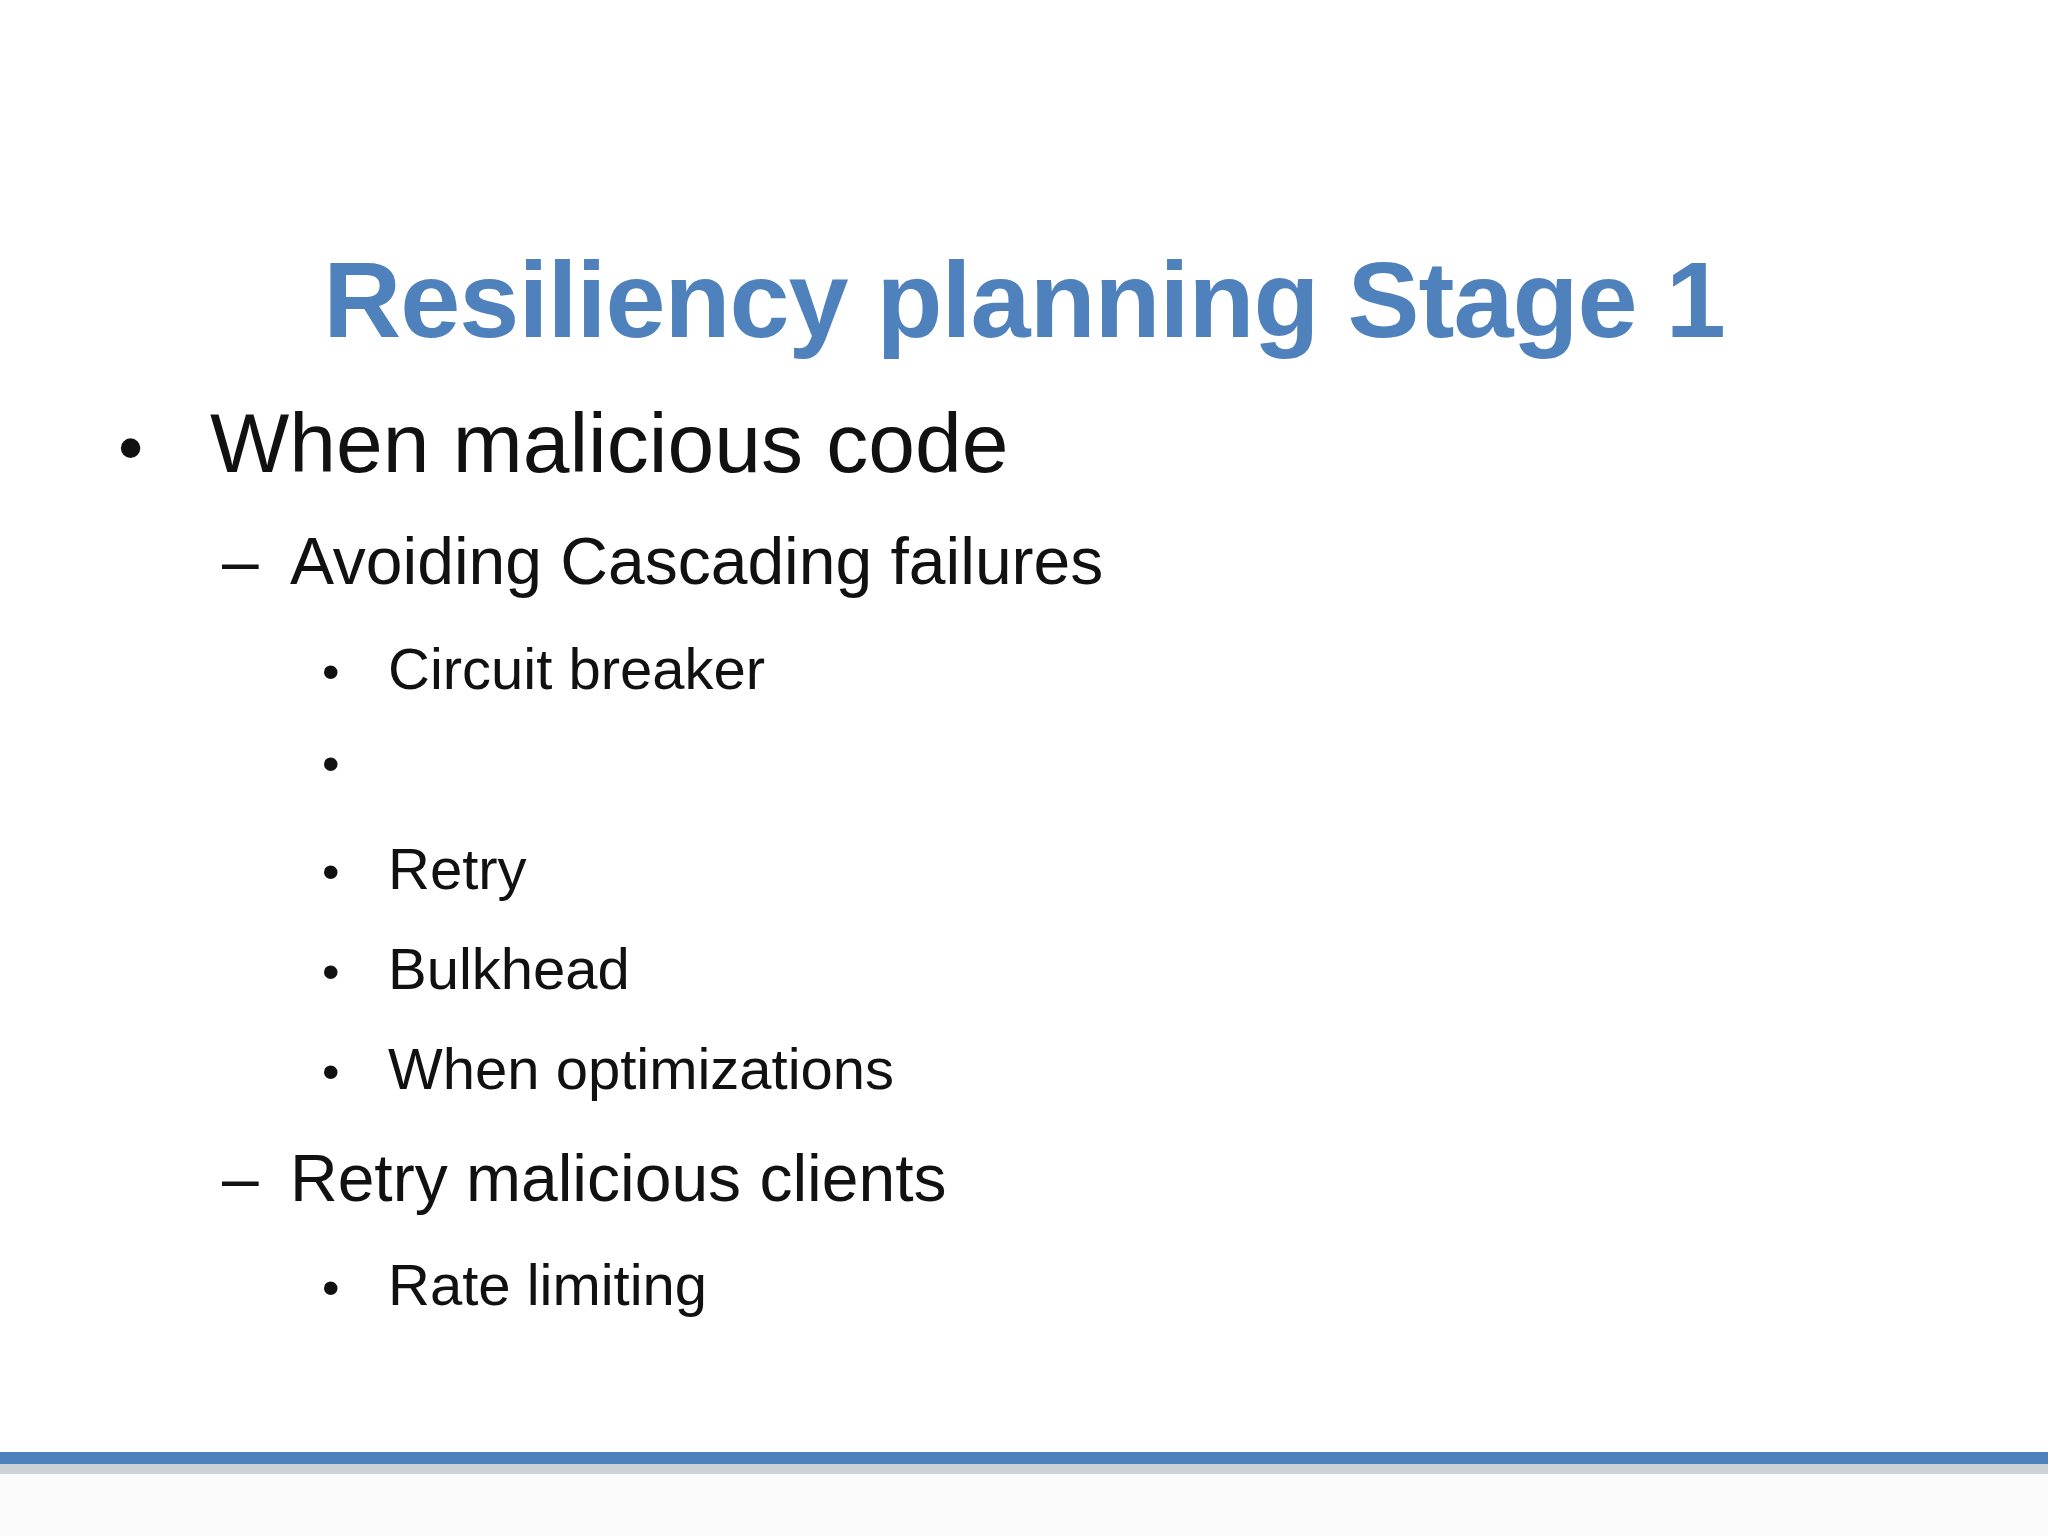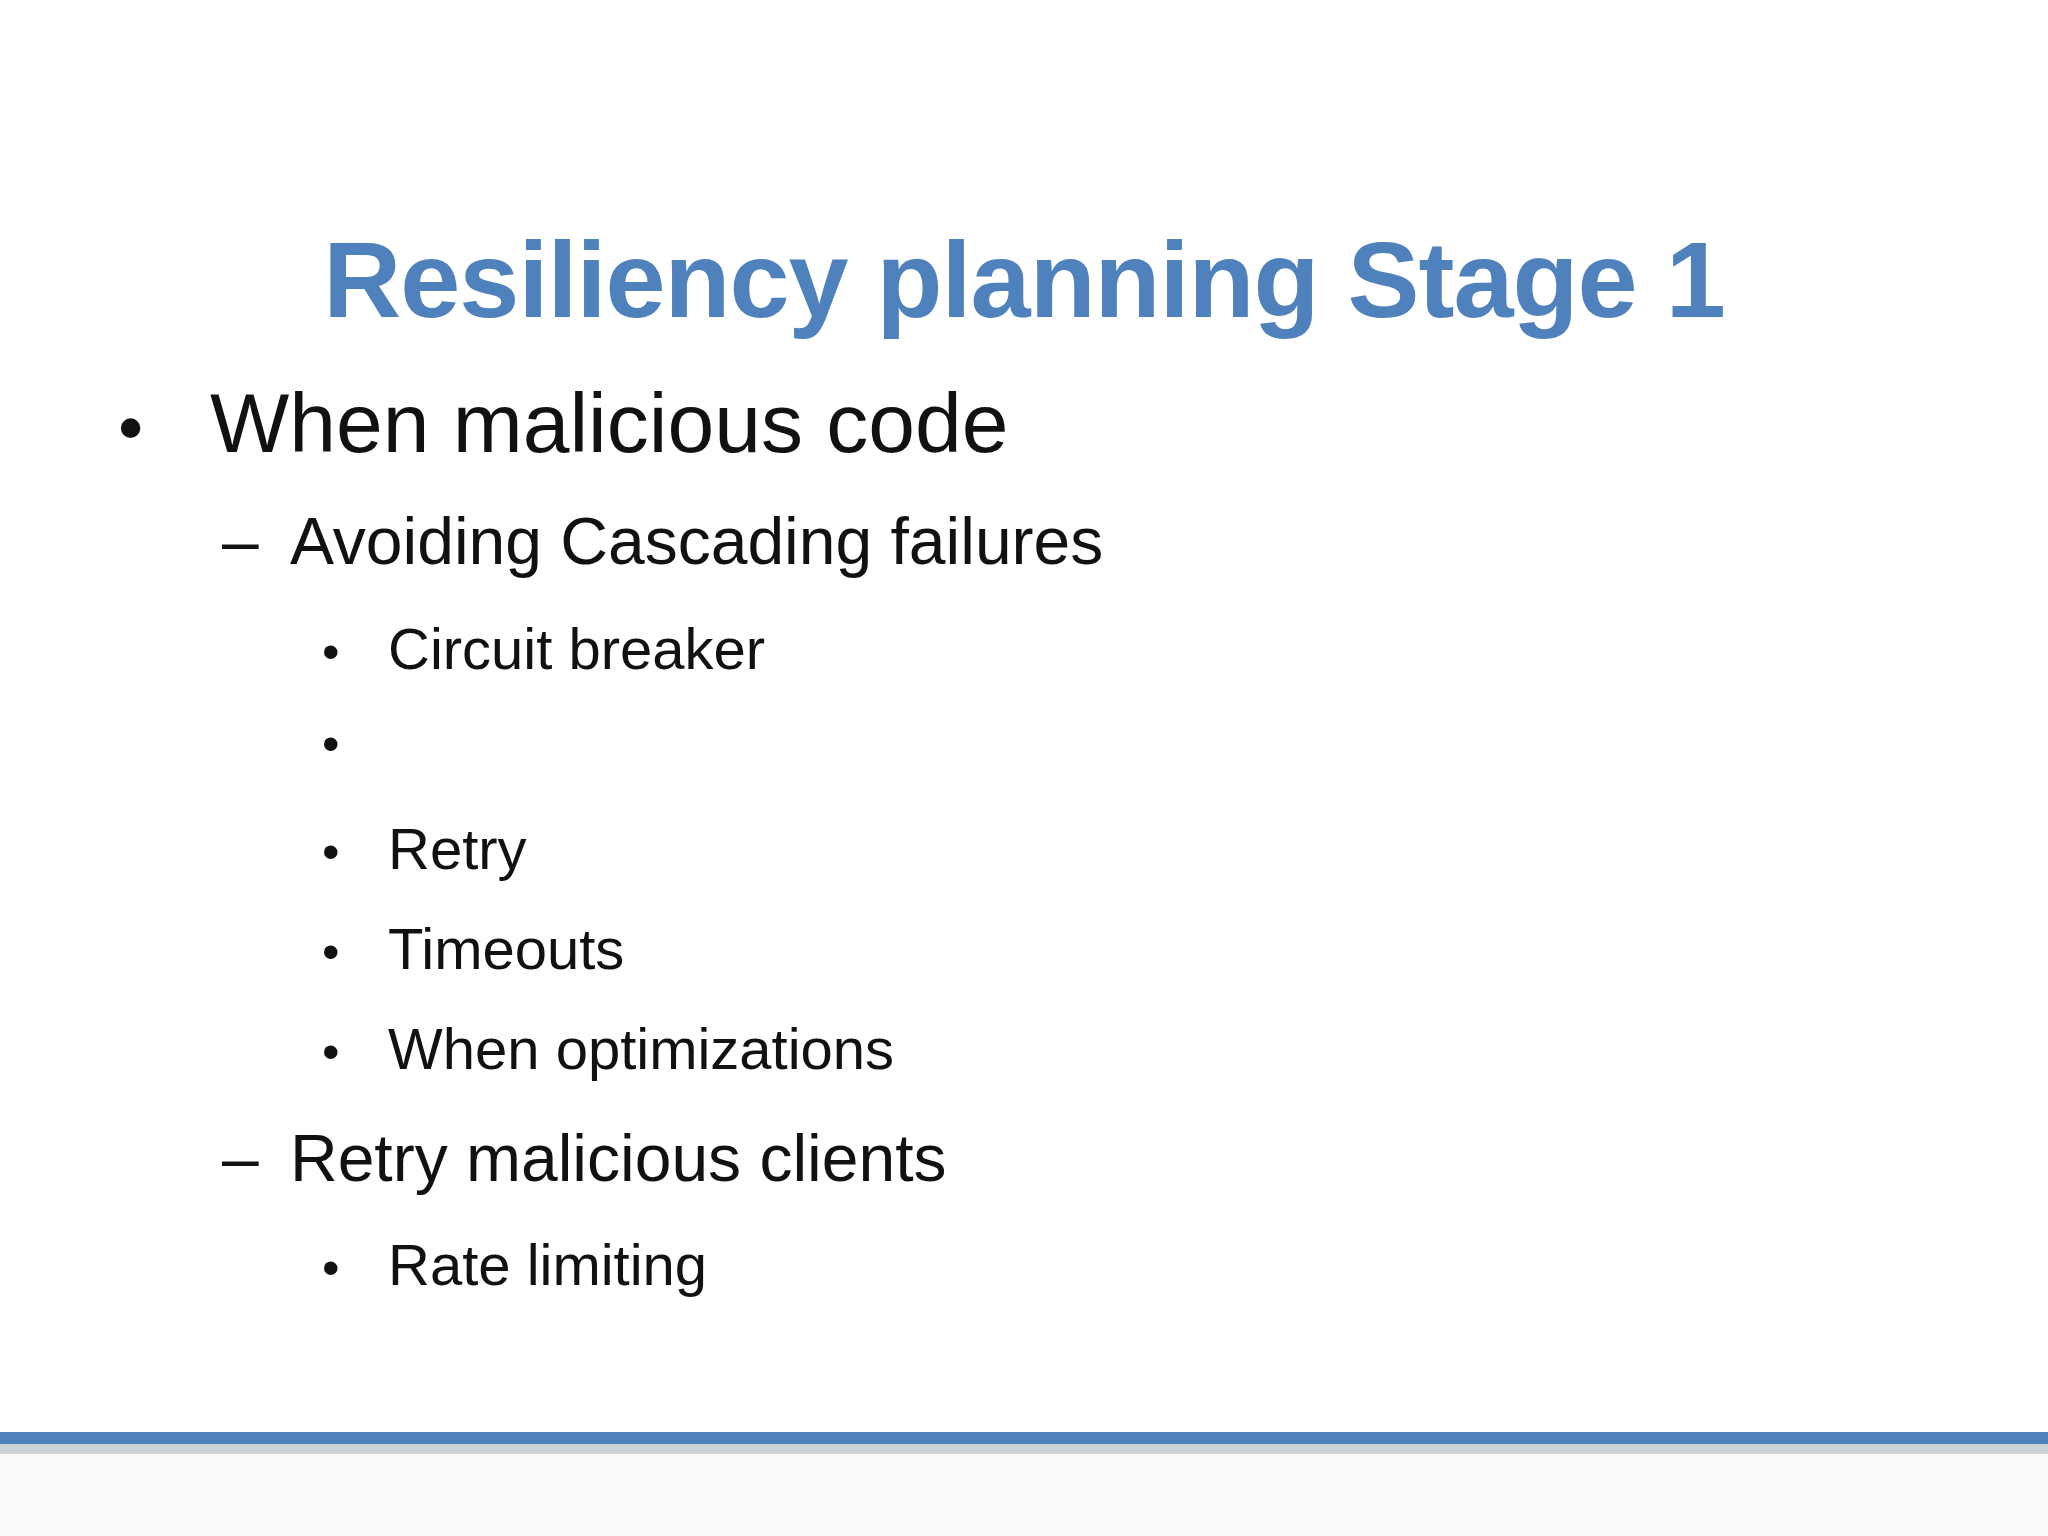--- a/index.html
+++ b/index.html
@@ -12,20 +12,21 @@
     height: 1536px;
     position: relative;
     overflow: hidden;
     font-family: "Liberation Sans", "DejaVu Sans", sans-serif;
     color: var(--text, #111111);
   }
   .slide {
     position: absolute;
     inset: 0;
     background: #ffffff;
+    margin-top: 20px;
   }
   .slide-title {
     position: absolute;
     top: 143px;
     left: 0;
     width: 100%;
     text-align: center;
     font-size: 108px;
     line-height: 1.2;
     letter-spacing: -1px;
@@ -101,21 +102,21 @@
     <span class="marker">•</span>
   </div>
 
   <div class="row l3" style="top:814px">
     <span class="marker">•</span>
     <span class="text">Retry</span>
   </div>
 
   <div class="row l3" style="top:914px">
     <span class="marker">•</span>
-    <span class="text">Timeouts</span>
+    <span class="text">Bulkhead</span>
   </div>
 
   <div class="row l3" style="top:1014px">
     <span class="marker">•</span>
     <span class="text">When optimizations</span>
   </div>
 
   <div class="row l2" style="top:1119px">
     <span class="marker">–</span>
     <span class="text">Retry malicious clients</span>

